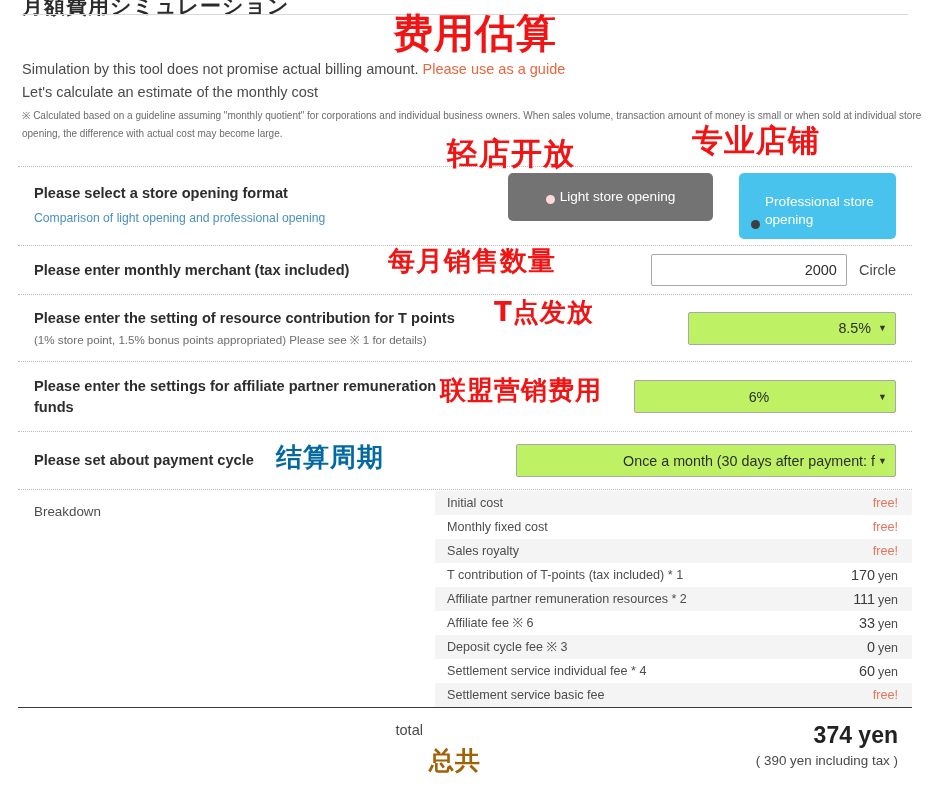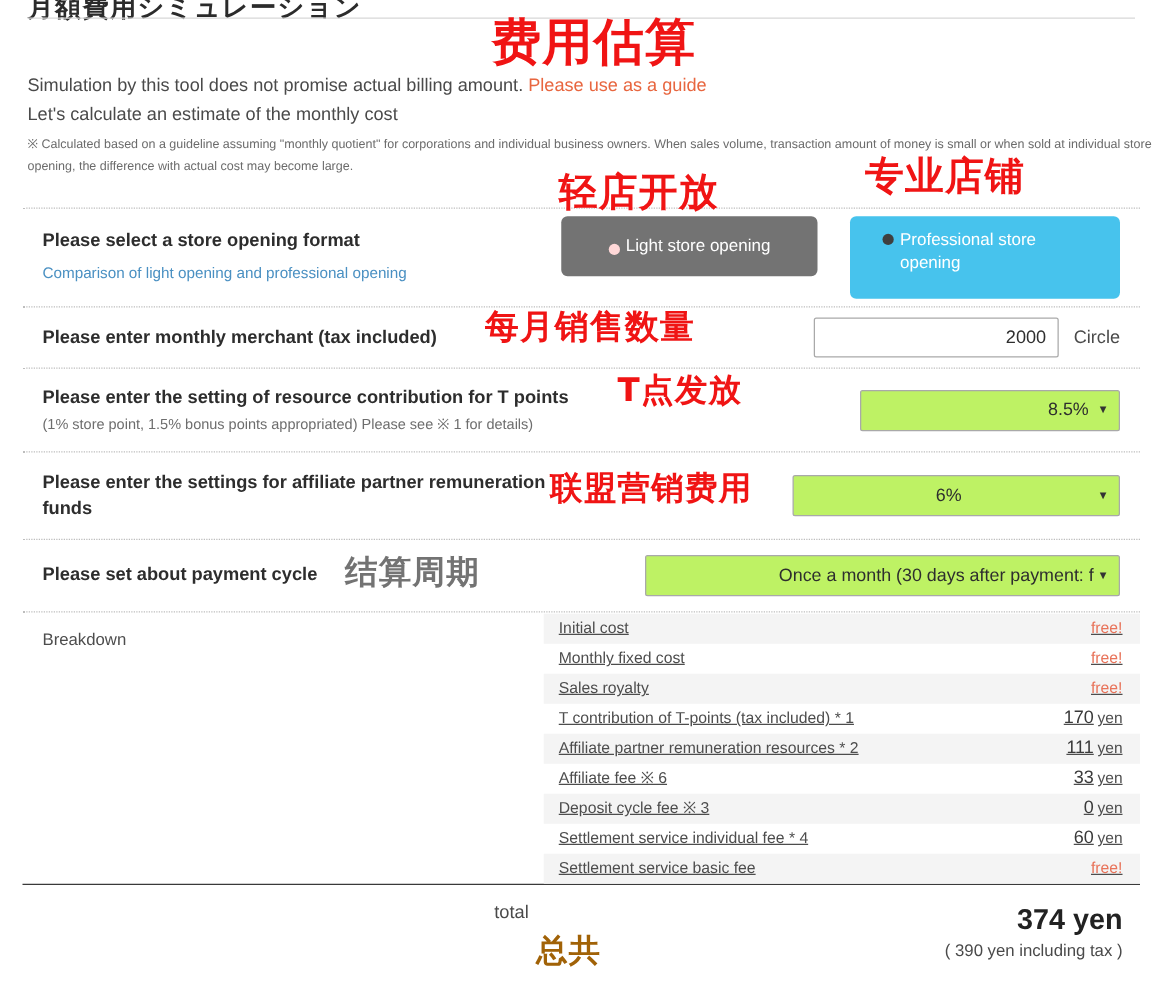--- a/index.html
+++ b/index.html
@@ -134,23 +134,23 @@
     display: flex;
     align-items: center;
     justify-content: center;
     gap: 5px;
   }
   .fmt-btn.light {
     width: 205px;
     height: 48px;
   }
   .fmt-btn.pro {
-    width: 216px;
+    width: 157px;
     height: 66px;
-    align-items: flex-start;
+    align-items: flex-end;
     padding-top: 10px;
   }
   .fmt-btn .radio {
     width: 9px;
     height: 9px;
     border-radius: 50%;
     flex: 0 0 auto;
     display: inline-block;
     margin-top: 4px;
   }
@@ -240,27 +240,27 @@
     font-size: 13.4px;
     color: #4d4d4d;
     box-sizing: border-box;
   }
   .breakdown-table {
     flex: 1;
     padding-top: 1px;
   }
   .bd-row {
     display: flex;
+    align-items: center;
     min-height: 24px;
     padding: 3px 14px 3px 12px;
     box-sizing: border-box;
     font-size: 12.6px;
     color: #4d4d4d;
     line-height: 16px;
-    text-decoration: underline;
   }
   .bd-row.alt { background: #f4f4f4; }
   .bd-name {
     flex: 1;
     padding-right: 10px;
     max-width: 300px;
   }
   .bd-val {
     margin-left: auto;
     text-align: right;
@@ -461,14 +461,14 @@
   </div>
 
 </div>
 
 <div class="anno" id="anno-title" style="color: rgb(240, 20, 20);">费用估算</div>
 <div class="anno" id="anno-pro" style="color: rgb(240, 20, 20);">专业店铺</div>
 <div class="anno" id="anno-light" style="color: rgb(240, 20, 20);">轻店开放</div>
 <div class="anno" id="anno-sales" style="color: rgb(240, 20, 20);">每月销售数量</div>
 <div class="anno" id="anno-tpoint" style="color: rgb(240, 20, 20);">T点发放</div>
 <div class="anno" id="anno-affil" style="color: rgb(240, 20, 20);">联盟营销费用</div>
-<div class="anno" id="anno-cycle" style="color: #737373; font-family: Liberation Mono, monospace;">结算周期</div>
+<div class="anno" id="anno-cycle" style="color: #0369a1; font-family: Liberation Mono, monospace;">结算周期</div>
 <div class="anno" id="anno-total" style="color: #a16207;">总共</div>
 
 </body></html>

